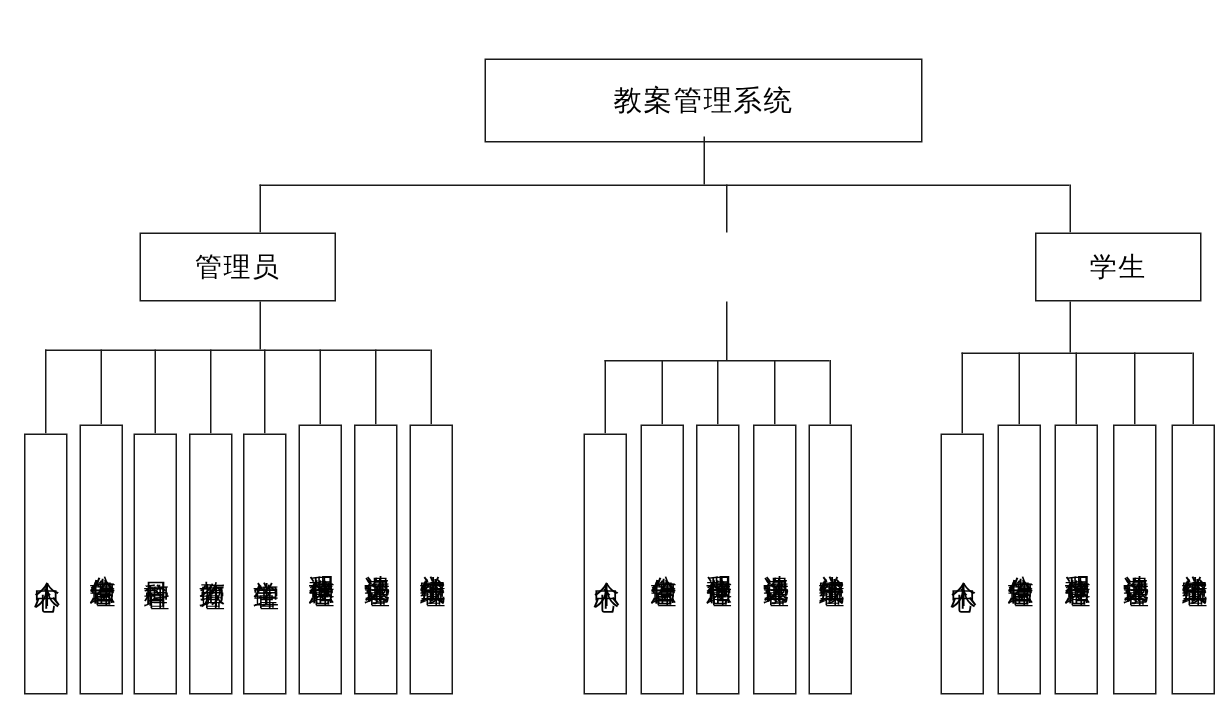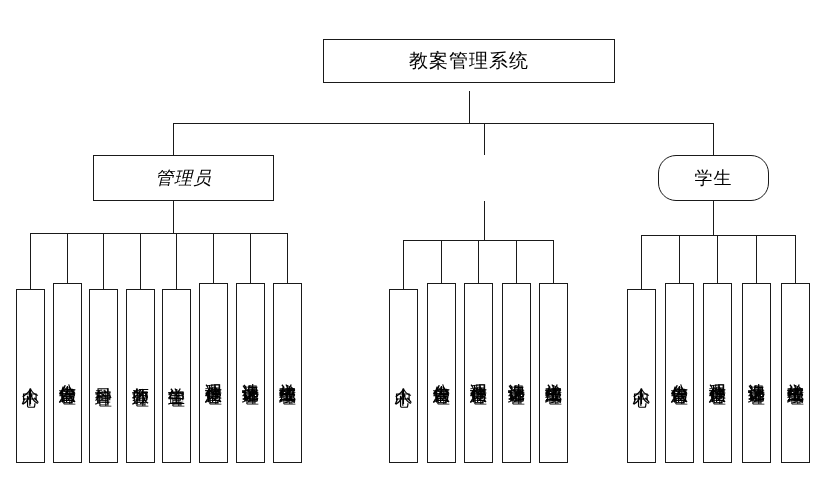--- a/index.html
+++ b/index.html
@@ -61,36 +61,36 @@
     position: absolute;
     width: 0;
     border-left: 1.5px solid #1a1a1a;
   }
 </style>
 </head>
 <body>
 
 <div id="canvas">
 
-  <div class="node root" style="left:323px; top:39px; width:292px; height:44px;">
+  <div class="node root" style="left:323px; top:39px; width:292px; height:56px;">
     <span>教案管理系统</span>
   </div>
 
   <div class="vline" style="left:469px; top:91px; height:32px;"></div>
 
   <div class="hline" style="left:173px; top:123px; width:540px;"></div>
 
   <div class="vline" style="left:173px; top:123px; height:32px;"></div>
   <div class="vline" style="left:484px; top:123px; height:32px;"></div>
   <div class="vline" style="left:713px; top:123px; height:32px;"></div>
 
-  <div class="node level2" style="left:93px; top:155px; width:181px; height:46px;font-style:italic;">
+  <div class="node level2" style="left:93px; top:155px; width:131px; height:46px;">
     <span>管理员</span>
   </div>
-  <div class="node level2" style="left:658px; top:155px; width:111px; height:46px;border-radius:18px;">
+  <div class="node level2" style="left:690px; top:155px; width:111px; height:46px;">
     <span>学生</span>
   </div>
 
   <div class="vline" style="left:173px; top:201px; height:32px;"></div>
   <div class="hline" style="left:30px; top:233px; width:257px;"></div>
   <div class="vline" style="left:30px;  top:233px; height:56px;"></div>
   <div class="vline" style="left:67px;  top:233px; height:50px;"></div>
   <div class="vline" style="left:103px; top:233px; height:56px;"></div>
   <div class="vline" style="left:140px; top:233px; height:56px;"></div>
   <div class="vline" style="left:176px; top:233px; height:56px;"></div>

